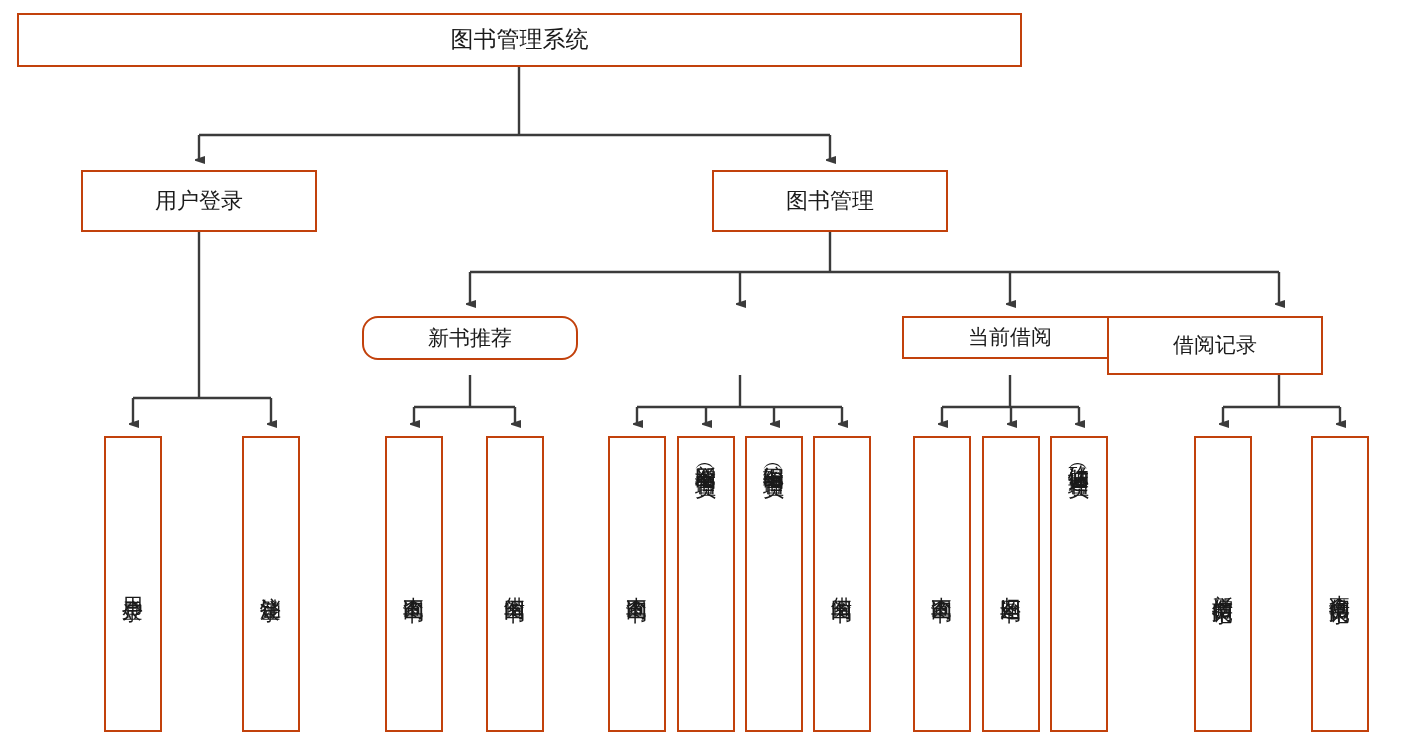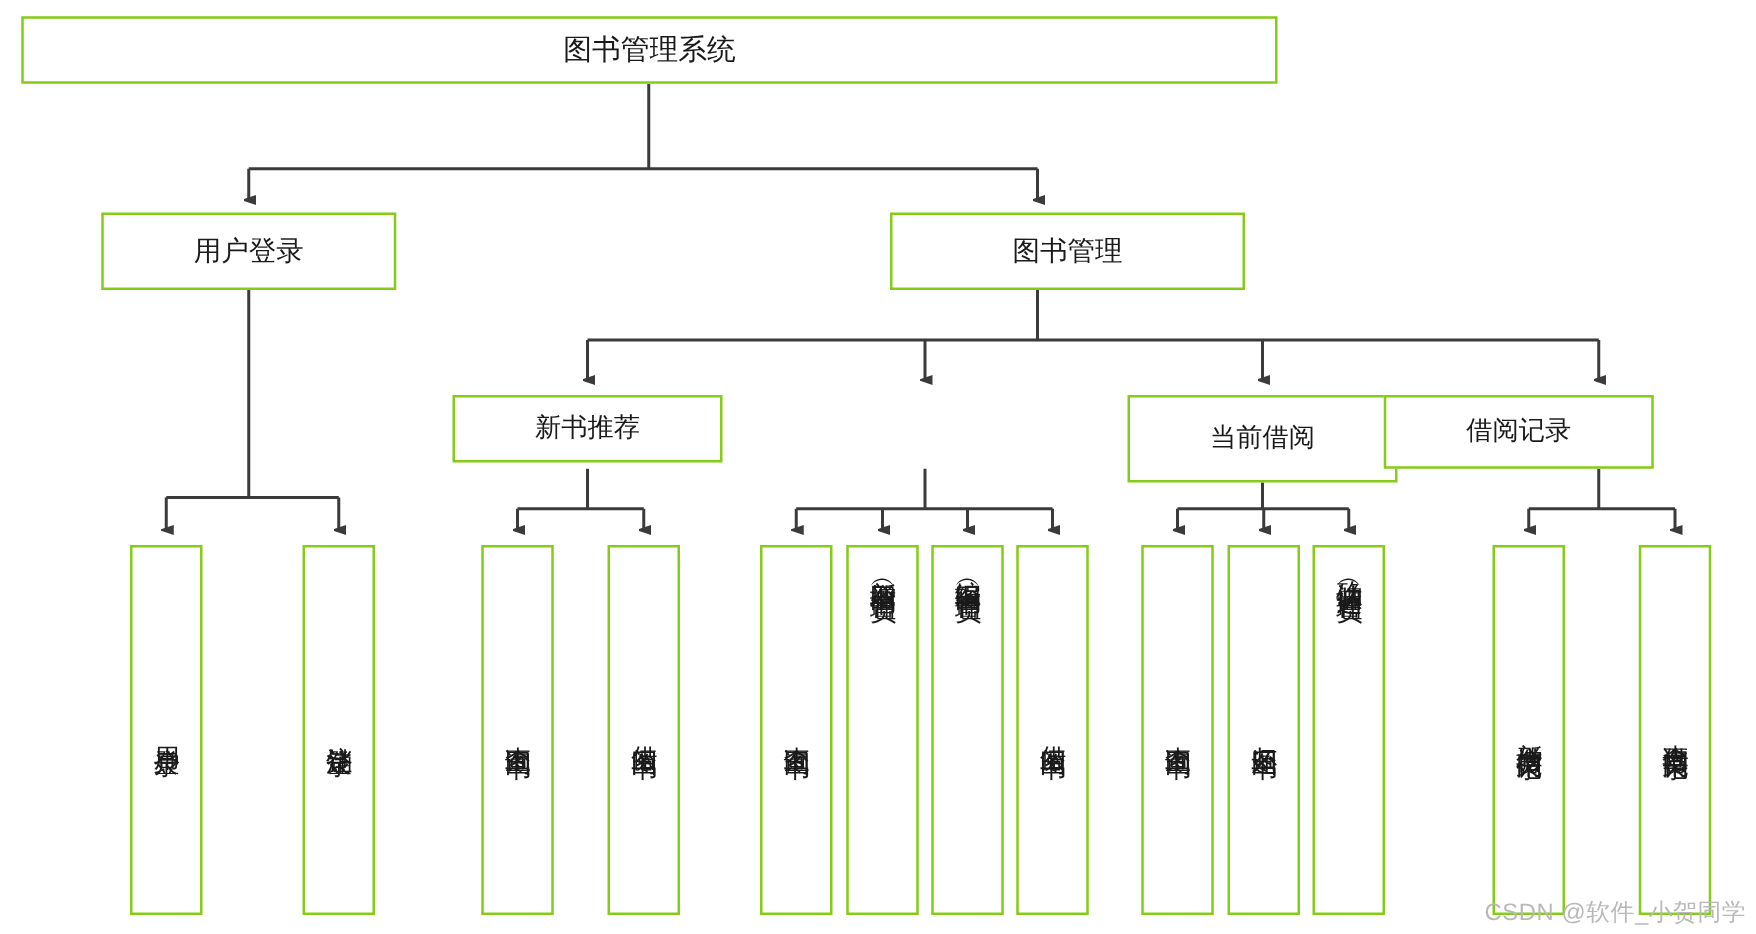--- a/index.html
+++ b/index.html
@@ -22,21 +22,21 @@
     left: 0;
     top: 0;
     width: 1405px;
     height: 747px;
     pointer-events: none;
   }
   .node {
     position: absolute;
     box-sizing: border-box;
     background: #ffffff;
-    border: 2px solid #84cc16;
+    border: 2px solid #c2410c;
     display: flex;
     align-items: center;
     justify-content: center;
     color: #1a1a1a;
   }
   .node .lbl {
     display: block;
     text-align: center;
     line-height: 1.18;
     white-space: nowrap;
@@ -131,28 +131,28 @@
     </g>
   </svg>
 
   <div class="node node-root" style="left:17px; top:13px; width:1005px; height:54px;">
     <span class="lbl">图书管理系统</span>
   </div>
 
   <div class="node node-l2" style="left:81px; top:170px; width:236px; height:62px;">
     <span class="lbl">用户登录</span>
   </div>
-  <div class="node node-l2" style="left:712px; top:170px; width:284px; height:62px;">
+  <div class="node node-l2" style="left:712px; top:170px; width:236px; height:62px;">
     <span class="lbl">图书管理</span>
   </div>
 
-  <div class="node node-l3" style="left:362px; top:316px; width:216px; height:54px;">
+  <div class="node node-l3" style="left:362px; top:316px; width:216px; height:44px;border-radius:16px;">
     <span class="lbl">新书推荐</span>
   </div>
-  <div class="node node-l3" style="left:902px; top:316px; width:216px; height:70px;">
+  <div class="node node-l3" style="left:902px; top:316px; width:216px; height:43px;">
     <span class="lbl">当前借阅</span>
   </div>
   <div class="node node-l3" style="left:1107px; top:316px; width:216px; height:59px;">
     <span class="lbl">借阅记录</span>
   </div>
 
   <div class="node node-leaf center-text" style="left:104px; top:436px; width:58px; height:296px;">
     <span class="lbl">用户登录</span>
   </div>
   <div class="node node-leaf center-text" style="left:242px; top:436px; width:58px; height:296px;">
@@ -189,15 +189,14 @@
     <span class="lbl">确认归还（管理员）</span>
   </div>
 
   <div class="node node-leaf center-text" style="left:1194px; top:436px; width:58px; height:296px;">
     <span class="lbl">新增借阅记录</span>
   </div>
   <div class="node node-leaf center-text" style="left:1311px; top:436px; width:58px; height:296px;">
     <span class="lbl">查询借阅记录</span>
   </div>
 
-  <div class="watermark">CSDN @软件_小贺同学</div>
 
 </div>
 
 </body></html>

